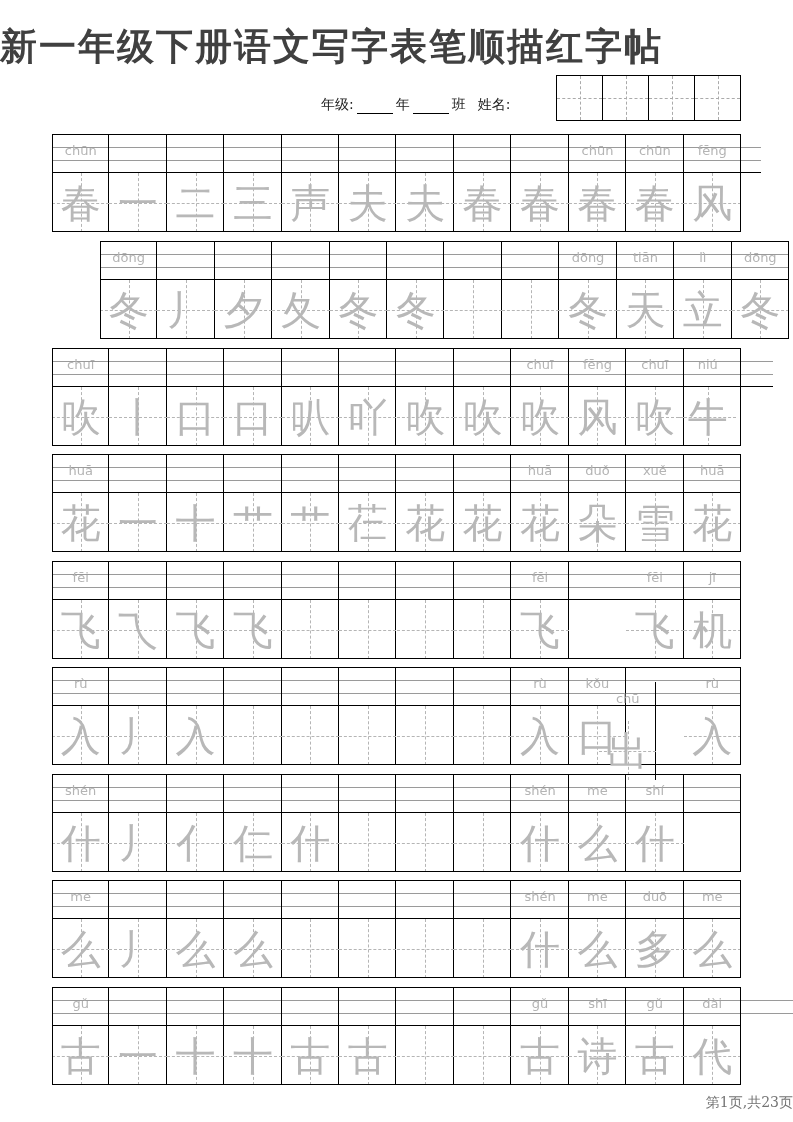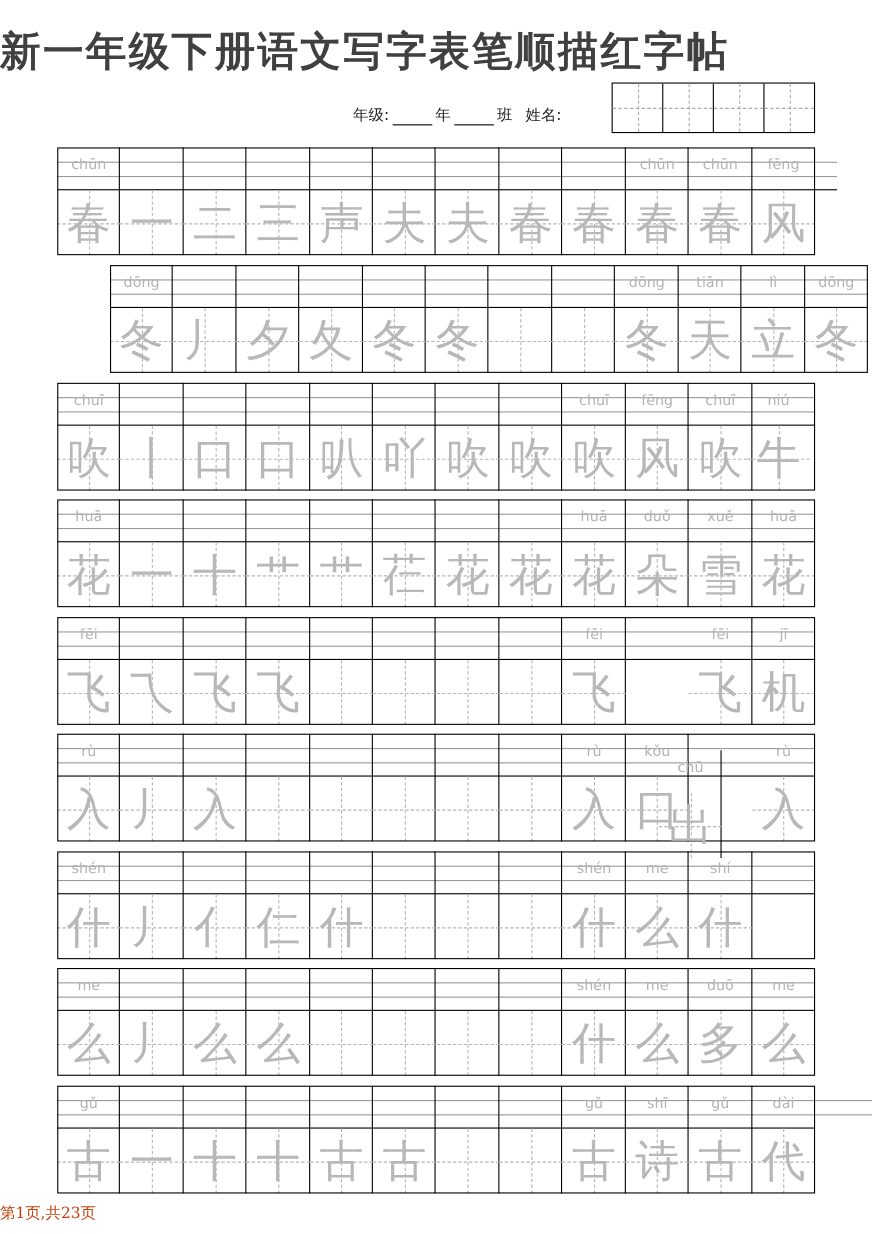--- a/index.html
+++ b/index.html
@@ -34,22 +34,22 @@
   .col .vline { position: absolute; right: 0; top: 0; bottom: 0; border-right: 1.5px solid #000; }
   .py { position: absolute; top: 9px; left: 0; right: 0; text-align: center;
         font-family: "DejaVu Sans", sans-serif; font-size: 13px; color: #b4b4b4; line-height: 16px; }
   .cell { position: absolute; top: 39px; left: 0; right: 0; height: 59px; }
   .cell::before { content: ""; position: absolute; left: 50%; top: 0; bottom: 0;
         border-left: 1px dashed #b5b5b5; }
   .cell::after { content: ""; position: absolute; top: 50%; left: 0; right: 0;
         border-top: 1px dashed #b5b5b5; }
   .ch { position: absolute; left: 0; right: 0; top: 6px; text-align: center;
         font-family: "DejaVu Serif", serif; font-size: 40px; line-height: 48px; color: #b8b8b8; z-index: 2; }
-  .footer { position: absolute; left: 0; width: 793px; top: 1094px; text-align: left;
-            font-size: 14px; color: #c2410c; font-family: "DejaVu Serif", serif; }
+  .footer { position: absolute; left: 0; width: 793px; top: 1094px; text-align: right;
+            font-size: 14px; color: #737373; font-family: "DejaVu Serif", serif; }
 </style>
 </head>
 <body>
 
 <div class="title">新一年级下册语文写字表笔顺描红字帖</div>
 
 <div class="info">
   <span>年级:</span>
   <span class="blank"></span>
   <span>年</span>
@@ -242,21 +242,21 @@
         </div>
       </div>
       <div class="col" style="left: 631.583px; width: 57.4167px;">
         <div class="py">dōng</div>
         <div class="cell">
           <div class="ch">冬</div>
         </div>
       </div>
       <div class="grid"></div>
     </div>
-    <div class="row" style="top: 348px;">
+    <div class="row" style="top: 348px; padding-left: 32px;">
       <div class="pinyin-band">
         <div class="pline l1"></div>
         <div class="pline l2"></div>
       </div>
       <div class="sep"></div>
       <div class="col" style="left: 0px; width: 57.4167px;">
         <div class="vline"></div>
         <div class="py">chuī</div>
         <div class="cell">
           <div class="ch">吹</div>

